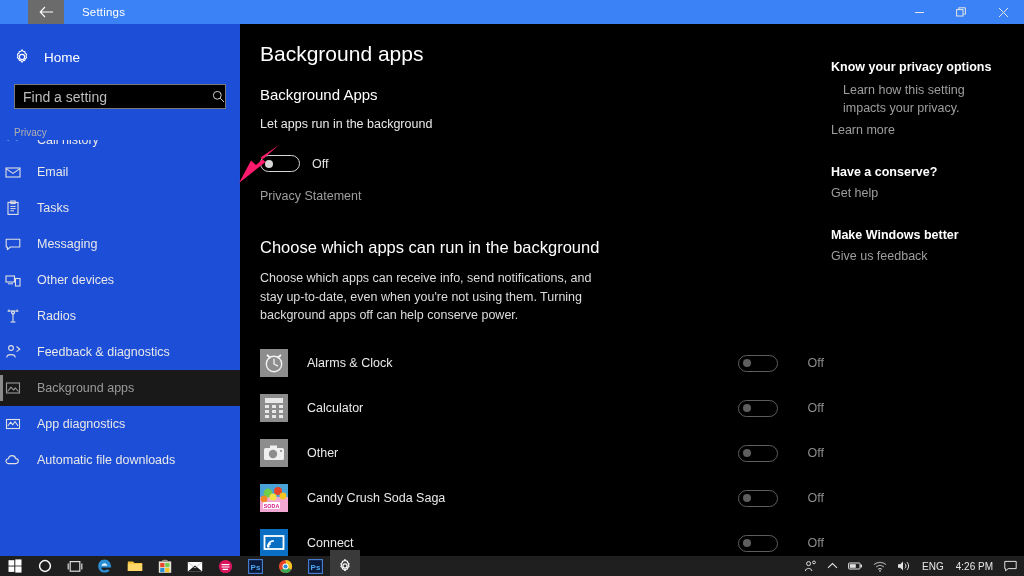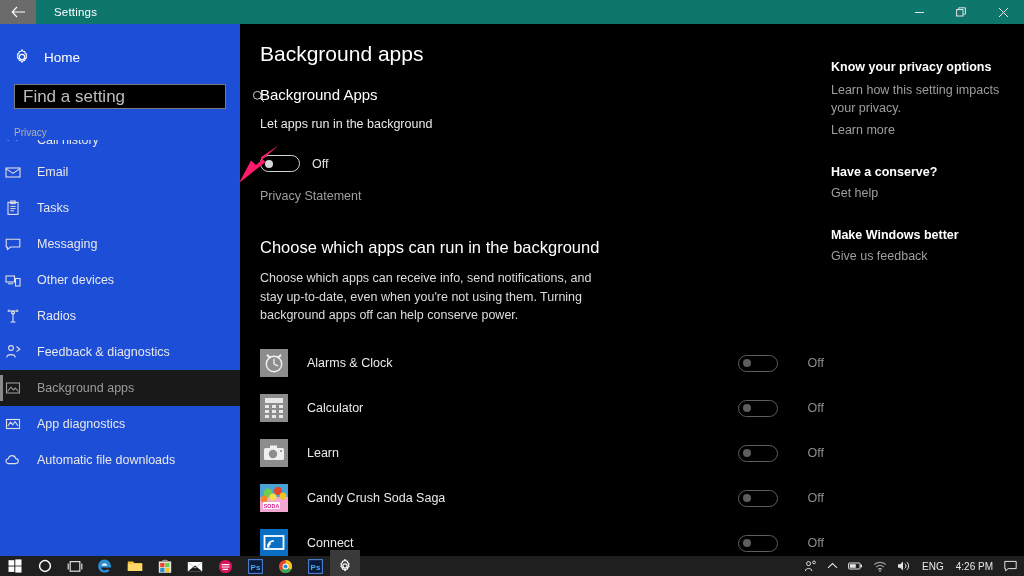--- a/index.html
+++ b/index.html
@@ -7,21 +7,21 @@
     width: 1024px; height: 576px;
     background: #000;
     font-family: "Liberation Sans", sans-serif;
     overflow: hidden;
   }
   #app { position: relative; width: 1024px; height: 576px; background: #000; }
 
   
   .titlebar {
     position: absolute; top: 0; left: 0; width: 1024px; height: 24px;
-    background: #0f766e; display: flex; align-items: center;
+    background: #3b82f6; display: flex; align-items: center; padding-left: 28px;
   }
   .back-btn {
     width: 36px; height: 24px; background: #6b6b6b;
     display: flex; align-items: center; justify-content: center;
   }
   .back-btn svg { display: block; }
   .win-title {
     margin-left: 18px; font-size: 11.5px; color: #fff; letter-spacing: .2px;
   }
   .win-ctrls { margin-left: auto; display: flex; height: 24px; }
@@ -39,21 +39,21 @@
     display: flex; align-items: center; height: 34px; padding-left: 14px; gap: 14px;
   }
   .home-row .label { font-size: 13.5px; color: #fff; }
   .search-wrap { padding: 10px 14px 0 14px; }
   .search-box {
     position: relative; height: 25px; border: 1px solid #7a7a7a; background: #000;
     display: flex; align-items: center;
   }
   .search-box input {
     flex: 1; background: transparent; border: 0; outline: none;
-    color: #d8d8d8; font-size: 17px; font-family: "Liberation Sans", sans-serif;
+    color: #d8d8d8; font-size: 14px; font-family: "Liberation Sans", sans-serif;
     padding: 0 8px;
   }
   .search-box input::placeholder { color: #bdbdbd; }
   .search-ico { padding-right: 7px; display: flex; align-items: center; }
 
   .group-label {
     font-size: 10px; color: #b0b0b0; padding: 18px 0 2px 14px;
   }
   .nav-scroll { position: relative; }
   .nav-item {
@@ -106,21 +106,21 @@
   .app-row .toggle { margin-left: auto; }
   .app-row .toggle-state { width: 34px; margin-left: 12px; }
 
   
   .right-col {
     position: absolute; top: 8px; left: 824px; width: 200px; height: 400px;
     padding: 52px 14px 0 7px;
   }
   .rc-block { margin-bottom: 28px; }
   .rc-head { font-size: 12.5px; color: #fff; font-weight: bold; margin-bottom: 7px; }
-  .rc-text { font-size: 12.5px; color: #9e9e9e; line-height: 1.45; margin-bottom: 6px; }
+  .rc-text { font-size: 12.5px; color: #9e9e9e; line-height: 1.45; margin-bottom: 6px; margin-left: 12px; }
   .rc-link { font-size: 12.5px; color: #9e9e9e; text-decoration: none; cursor: pointer; display: block; }
 
   
   .arrow-annot { position: absolute; left: 233px; top: 143px; pointer-events: none; }
 
   
   .taskbar {
     position: absolute; left: 0; bottom: 0; width: 1024px; height: 20px;
     background: #1f1f1f; display: flex; align-items: center;
   }
@@ -364,21 +364,21 @@
       <div class="app-row">
         <span class="app-ico">
           <svg width="28" height="28" viewBox="0 0 28 28">
             <rect width="28" height="28" fill="#8d8d8d"></rect>
             <rect x="4" y="9" width="20" height="12" rx="1.6" fill="#efefef"></rect>
             <rect x="10" y="6.5" width="7" height="3" fill="#efefef"></rect>
             <circle cx="13" cy="15" r="4.2" fill="#8d8d8d"></circle>
             <circle cx="21" cy="12" r="1.1" fill="#8d8d8d"></circle>
           </svg>
         </span>
-        <span class="app-name">Learn</span>
+        <span class="app-name">Other</span>
         <div class="toggle dim">
           <span class="knob"></span>
         </div>
         <span class="toggle-state dim">Off</span>
       </div>
 
       <div class="app-row">
         <span class="app-ico">
           <svg width="28" height="28" viewBox="0 0 28 28">
             <rect width="28" height="28" fill="#f3a8d4"></rect>

